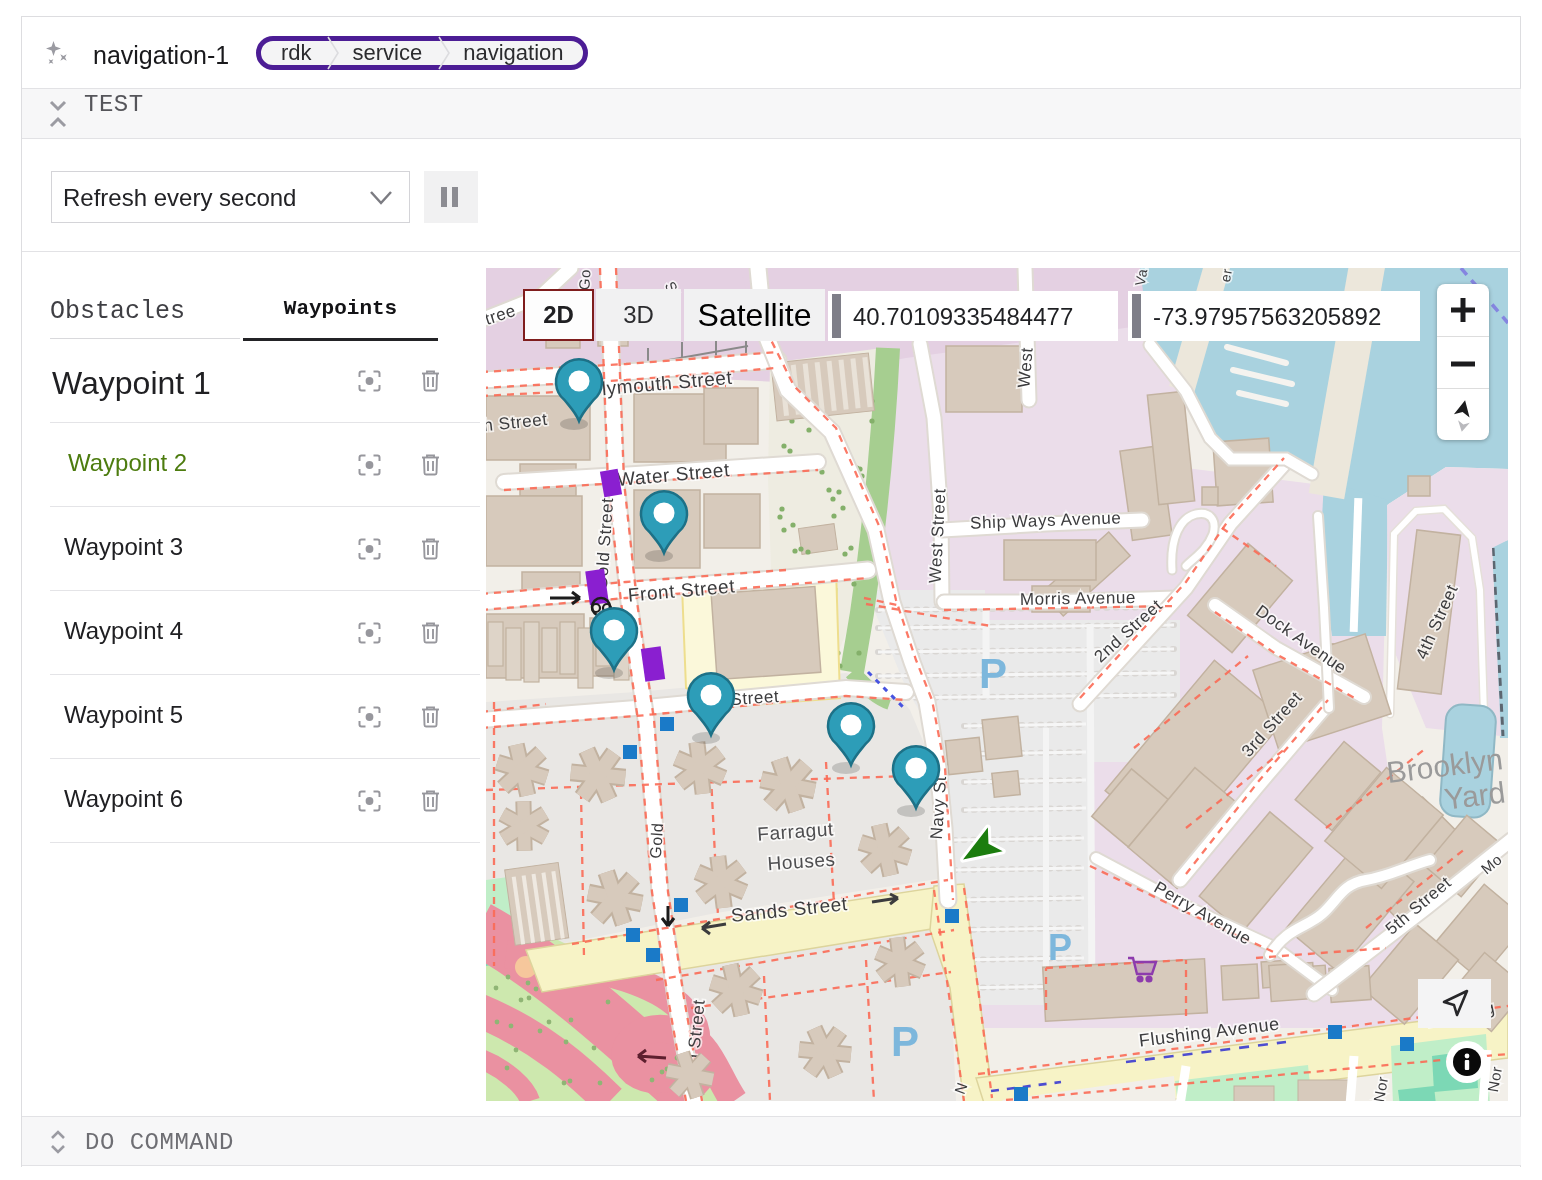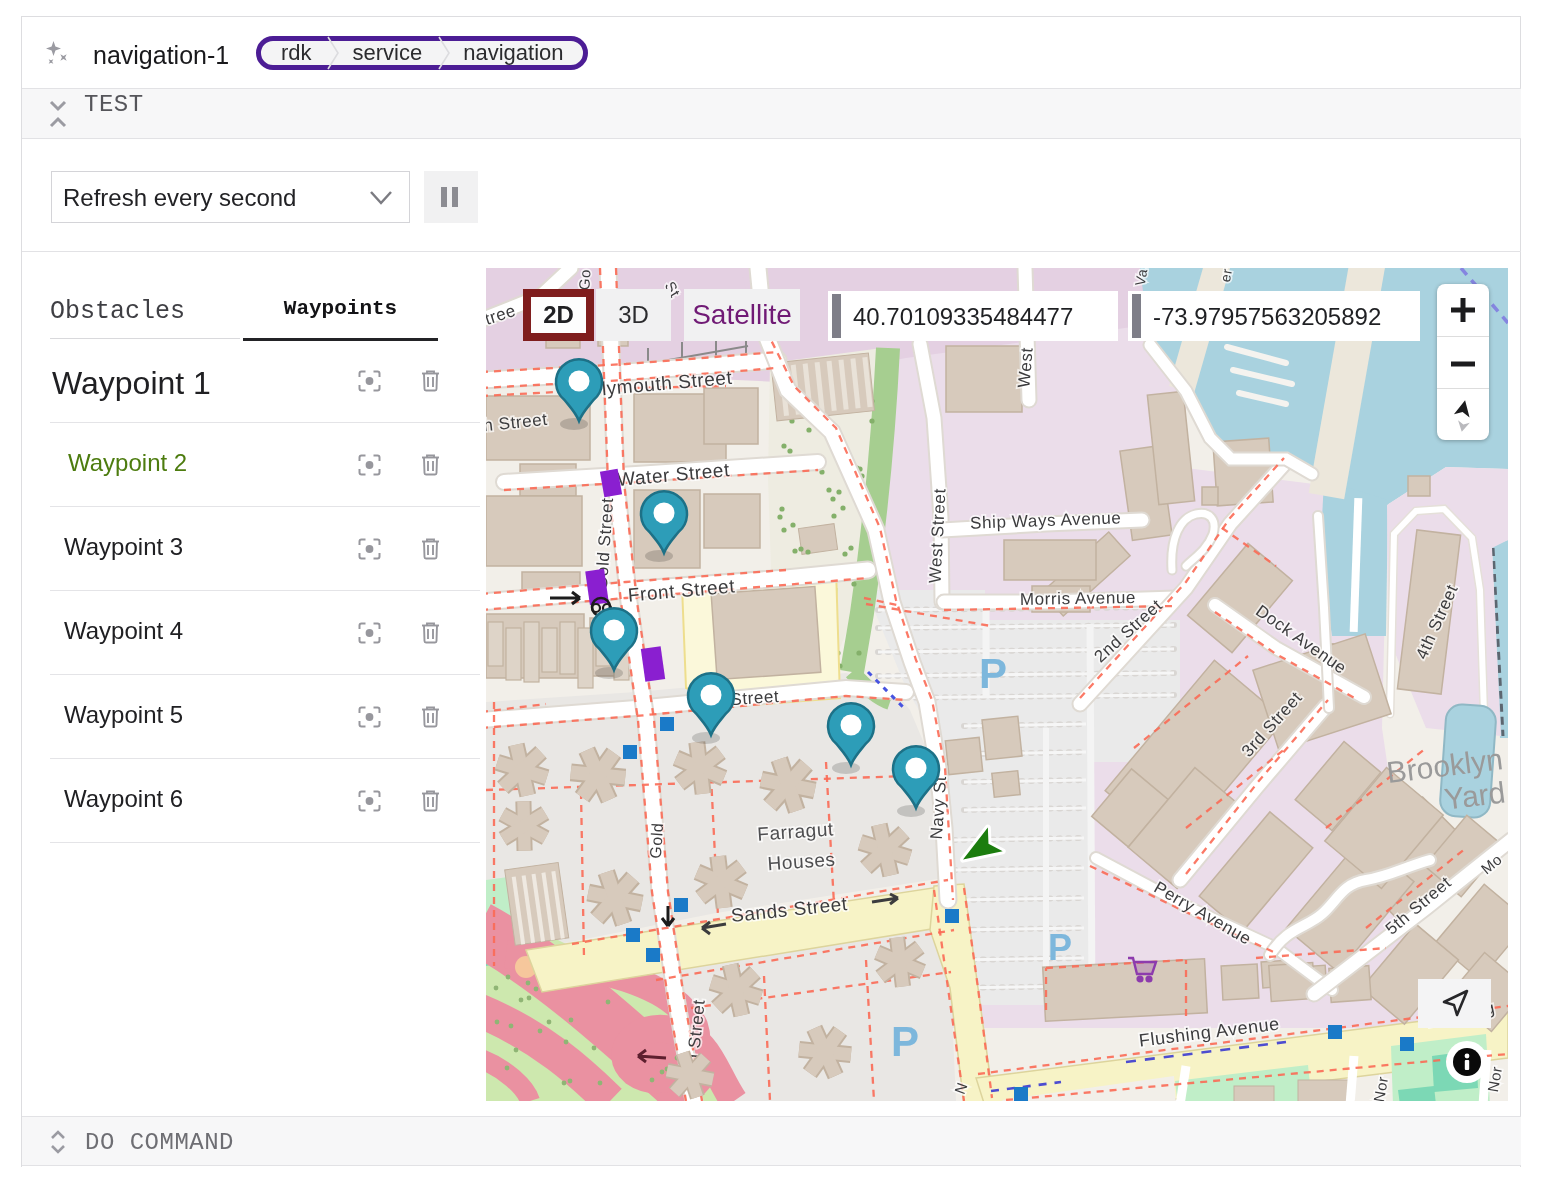--- a/index.html
+++ b/index.html
@@ -677,23 +677,23 @@
         <circle cx="0" cy="-40" r="10.5" fill="#ffffff"></circle>
       </g>
 <ellipse cx="425" cy="543" rx="14" ry="6" fill="#000000" opacity="0.16"></ellipse>
 <g transform="translate(430,540)">
         <path d="M0 0 C -3 -8 -8 -13 -14.5 -21 A 23 23 0 1 1 14.5 -21 C 8 -13 3 -8 0 0 Z" fill="#2d9db8" stroke="#1d7187" stroke-width="2.5"></path>
         <circle cx="0" cy="-40" r="10.5" fill="#ffffff"></circle>
       </g>
 </svg>
 </div>
 <div id="mapui">
-<div class="abs" style="left:523px;top:289px;width:71px;height:52px;background:#fdfdfd;border:8px solid #7f1d1d;display:flex;align-items:center;justify-content:center;font-size:24px;font-weight:bold;color:#202023">2D</div>
-<div class="abs" style="left:596px;top:289px;width:75px;height:52px;background:#f1f1f2;display:flex;align-items:center;justify-content:center;font-size:24px;color:#2b2b2e">3D</div>
-<div class="abs" style="left:684px;top:289px;width:116px;height:52px;background:#f1f1f2;display:flex;align-items:center;justify-content:center;font-size:28px;color:#701a75">Satellite</div>
+<div class="abs" style="left:523px;top:289px;width:71px;height:52px;background:#fdfdfd;border:2px solid #7f1d1d;display:flex;align-items:center;justify-content:center;font-size:24px;font-weight:bold;color:#202023">2D</div>
+<div class="abs" style="left:596px;top:289px;width:85px;height:52px;background:#f1f1f2;display:flex;align-items:center;justify-content:center;font-size:24px;color:#2b2b2e">3D</div>
+<div class="abs" style="left:684px;top:289px;width:141px;height:52px;background:#f1f1f2;display:flex;align-items:center;justify-content:center;font-size:32px;color:#000000">Satellite</div>
 <div class="abs" style="left:828px;top:291px;width:290px;height:50px;background:#fff"></div>
 <div class="abs" style="left:832px;top:294px;width:9px;height:44px;background:#7e7e88"></div>
 <div class="abs" style="left:853px;top:303px;font-size:24px;color:#1f2023">40.70109335484477</div>
 <div class="abs" style="left:1128px;top:291px;width:292px;height:50px;background:#fff"></div>
 <div class="abs" style="left:1132px;top:294px;width:9px;height:44px;background:#7e7e88"></div>
 <div class="abs" style="left:1153px;top:303px;font-size:24px;color:#1f2023">-73.97957563205892</div>
 <div class="abs" style="left:1437px;top:284px;width:52px;height:156px;background:#fff;border-radius:8px;box-shadow:0 1px 4px rgba(0,0,0,0.3)"></div>
 <div class="abs" style="left:1437px;top:336px;width:52px;height:1px;background:#ddd"></div>
 <div class="abs" style="left:1437px;top:388px;width:52px;height:1px;background:#ddd"></div>
 <svg class="abs" style="left:1449px;top:296px" width="28" height="28" viewBox="0 0 28 28">

